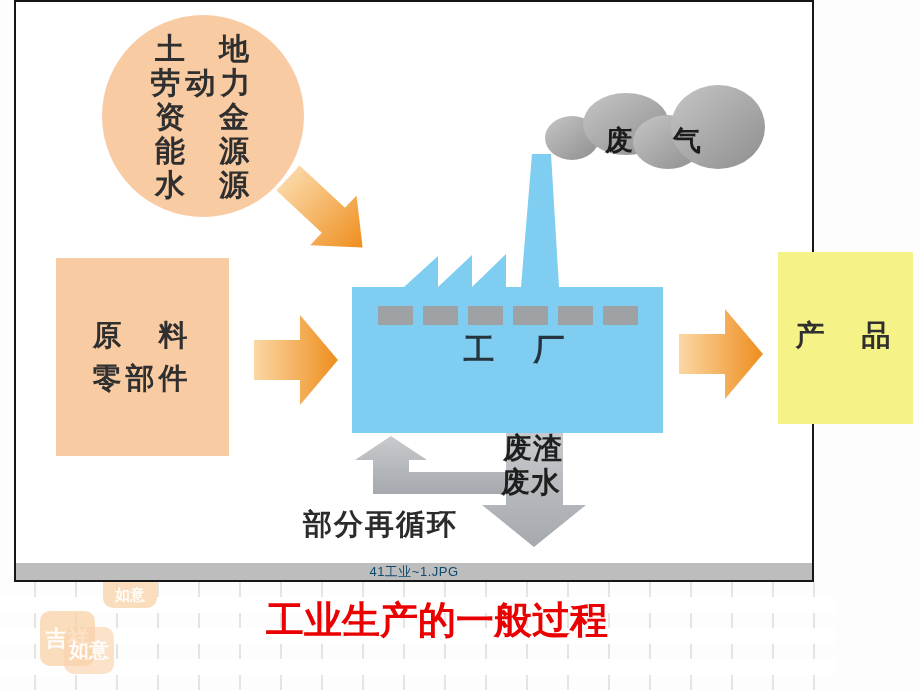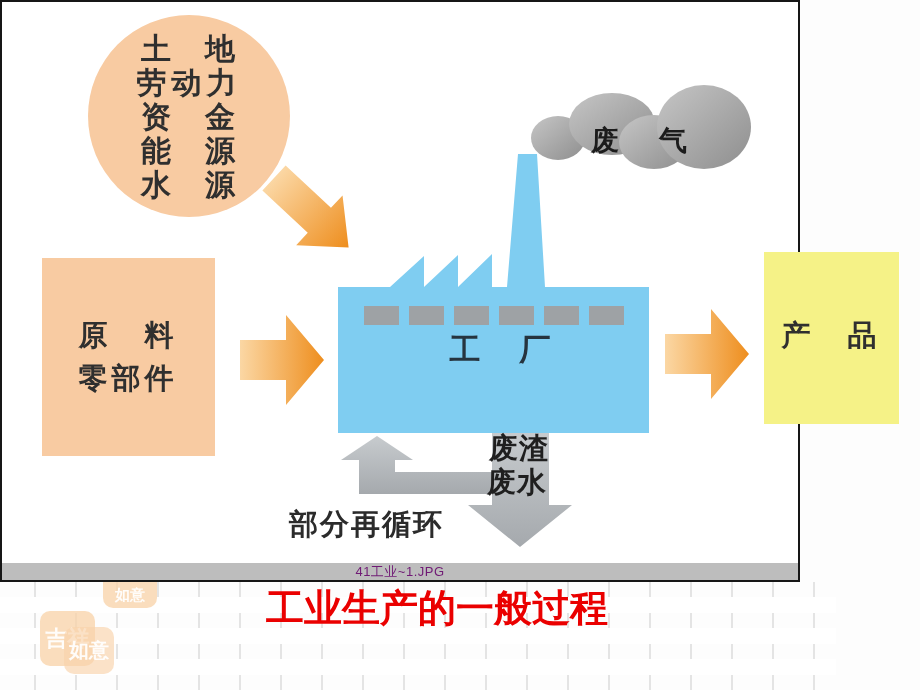--- a/index.html
+++ b/index.html
@@ -3,51 +3,51 @@
 <meta charset="utf-8">
 <style>
   html,body{margin:0;padding:0;}
   body{
     width:920px;height:690px;position:relative;overflow:hidden;
     background:#fdfdfd;
     font-family:"Liberation Sans","DejaVu Sans",sans-serif;
   }
   
   .image-frame{
-    position:absolute;left:0;top:0;width:800px;height:582px;
+    position:absolute;left:14px;top:0;width:800px;height:582px;
     box-sizing:border-box;border:2px solid #161616;background:#ffffff;
   }
   .image-frame svg{display:block;}
   .caption-bar{
     position:absolute;left:0;right:0;bottom:0;height:17px;
     background:#bdbdbd;display:flex;align-items:center;justify-content:center;
   }
   .caption-bar span{
-    font-size:13px;color:#701a75;letter-spacing:.5px;
+    font-size:13px;color:#0c4a6e;letter-spacing:.5px;
     font-family:"Liberation Sans",sans-serif;
   }
   
   text{font-family:"Liberation Sans","DejaVu Sans",sans-serif;fill:#2f2f2f;}
   .circle-line{font-size:30px;font-weight:600;letter-spacing:2px;}
   .row-wide{letter-spacing:5px;}
   .box-line{font-size:29px;font-weight:600;letter-spacing:4px;}
   .factory-label{font-size:31px;font-weight:600;letter-spacing:4px;fill:#26343f;}
   .cloud-label{font-size:28px;font-weight:600;letter-spacing:6px;fill:#1c1c1c;}
   .waste-label{font-size:29px;font-weight:700;fill:#1f1f1f;letter-spacing:1px;}
   .recycle-label{font-size:29px;font-weight:700;fill:#2b2b2b;letter-spacing:2px;}
   
   .bottom-strip{
     position:absolute;left:0;top:582px;width:836px;height:108px;
     background-image:
       repeating-linear-gradient(to bottom, rgba(255,255,255,0) 0 15px, #ffffff 15px 31px),
       repeating-linear-gradient(to right, rgba(255,255,255,0) 0 34px, #e4e4e4 34px 36px, rgba(255,255,255,0) 36px 41px);
     background-color:#fdfdfd;
   }
   .slide-title{
-    position:absolute;left:0;right:0;top:4px;
+    position:absolute;left:0;right:0;top:16px;
     text-align:center;padding-left:38px;
     font-family:"Liberation Serif","DejaVu Serif",serif;
     font-weight:700;font-size:38px;line-height:44px;color:#ea0000;
   }
   .stamp{
     position:absolute;background:rgba(249,211,170,.78);border-radius:10px;
     display:flex;align-items:center;justify-content:center;overflow:hidden;
     color:rgba(255,255,255,.92);font-weight:700;
   }
   .stamp-top{left:103px;top:0px;width:54px;height:26px;border-radius:0 0 10px 10px;font-size:15px;}

